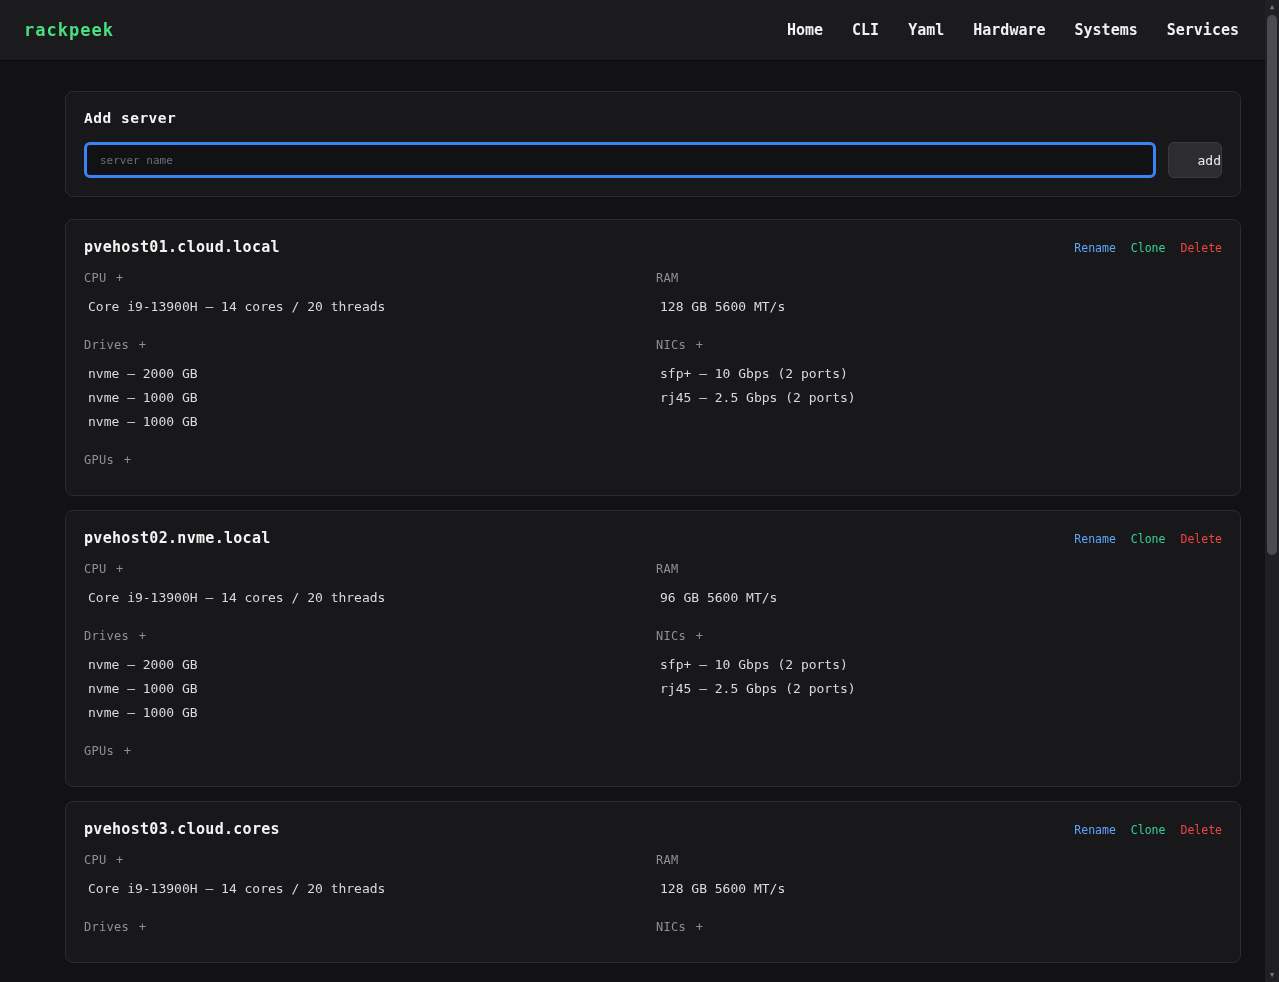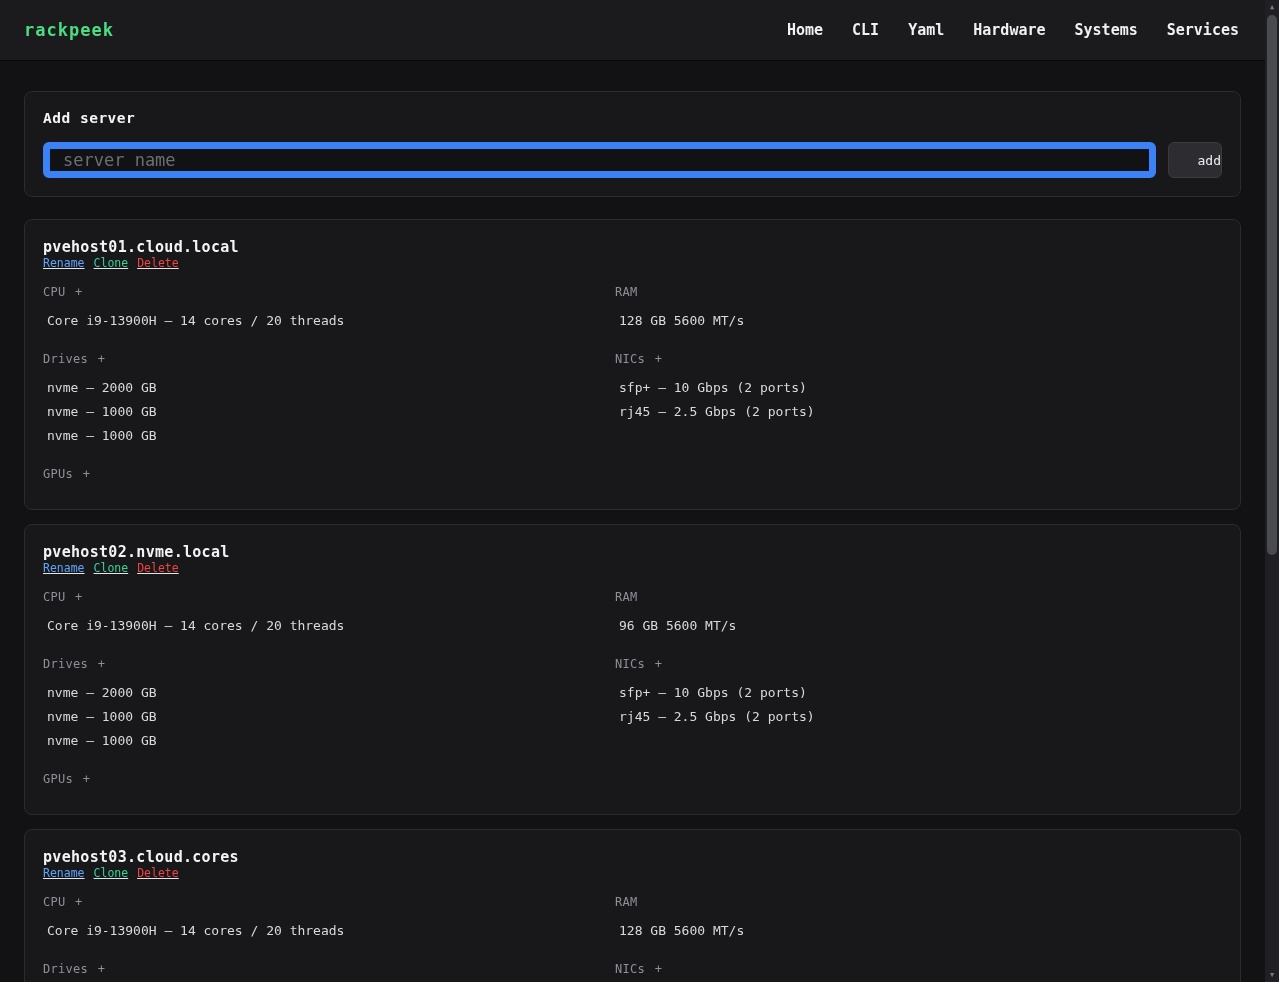--- a/index.html
+++ b/index.html
@@ -46,41 +46,42 @@
     color:#ffffff;
     letter-spacing:0.5px;
     margin-bottom:30px;
   }
 
   .card {
     background:#18181b;
     border:1px solid #2b2b30;
     border-radius:8px;
     padding:18px;
+    margin-left:41px;
   }
 
   
   .add-card { margin-bottom:22px; }
   .add-card h2 {
     font-size:14.5px;
     font-weight:bold;
     color:#f4f4f5;
     letter-spacing:0.5px;
     margin-bottom:16px;
   }
   .add-row { display:flex; gap:12px; }
   .add-row input {
     flex:1;
     height:36px;
     background:#121215;
-    border:7px solid #3b82f6;
+    border:3px solid #3b82f6;
     border-radius:6px;
     color:#737373;
     font-family:inherit;
-    font-size:17px;
+    font-size:11px;
     padding:0 13px;
     outline:none;
   }
   .add-row input::placeholder { color:#6d6d76; }
   .add-btn {
     width:54px;
     height:36px;
     background:#2c2c31;
     border:1px solid #3a3a41;
     border-radius:6px;
@@ -91,29 +92,28 @@
     text-align:right;
   }
 
   
   .server-card { margin-bottom:14px; }
   .card-head {
     display:flex;
     align-items:baseline;
     justify-content:space-between;
     margin-bottom:14px;
-    flex-direction:column;
   }
   .server-name {
     font-size:15px;
     font-weight:bold;
     color:#f4f4f5;
     letter-spacing:0.3px;
   }
-  .actions { display:flex; gap:9px; font-size:11.5px;text-decoration:underline; }
+  .actions { display:flex; gap:15px; font-size:11.5px; }
   .action { cursor:pointer; }
   .action.rename { color:#60a5fa; }
   .action.clone  { color:#34d399; }
   .action.delete { color:#ef4444; }
 
   .spec-grid { display:grid; grid-template-columns:572px 1fr; }
   .spec-group { margin-top:18px; }
   .spec-group:first-child { margin-top:0; }
   .spec-label {
     font-size:12px;

